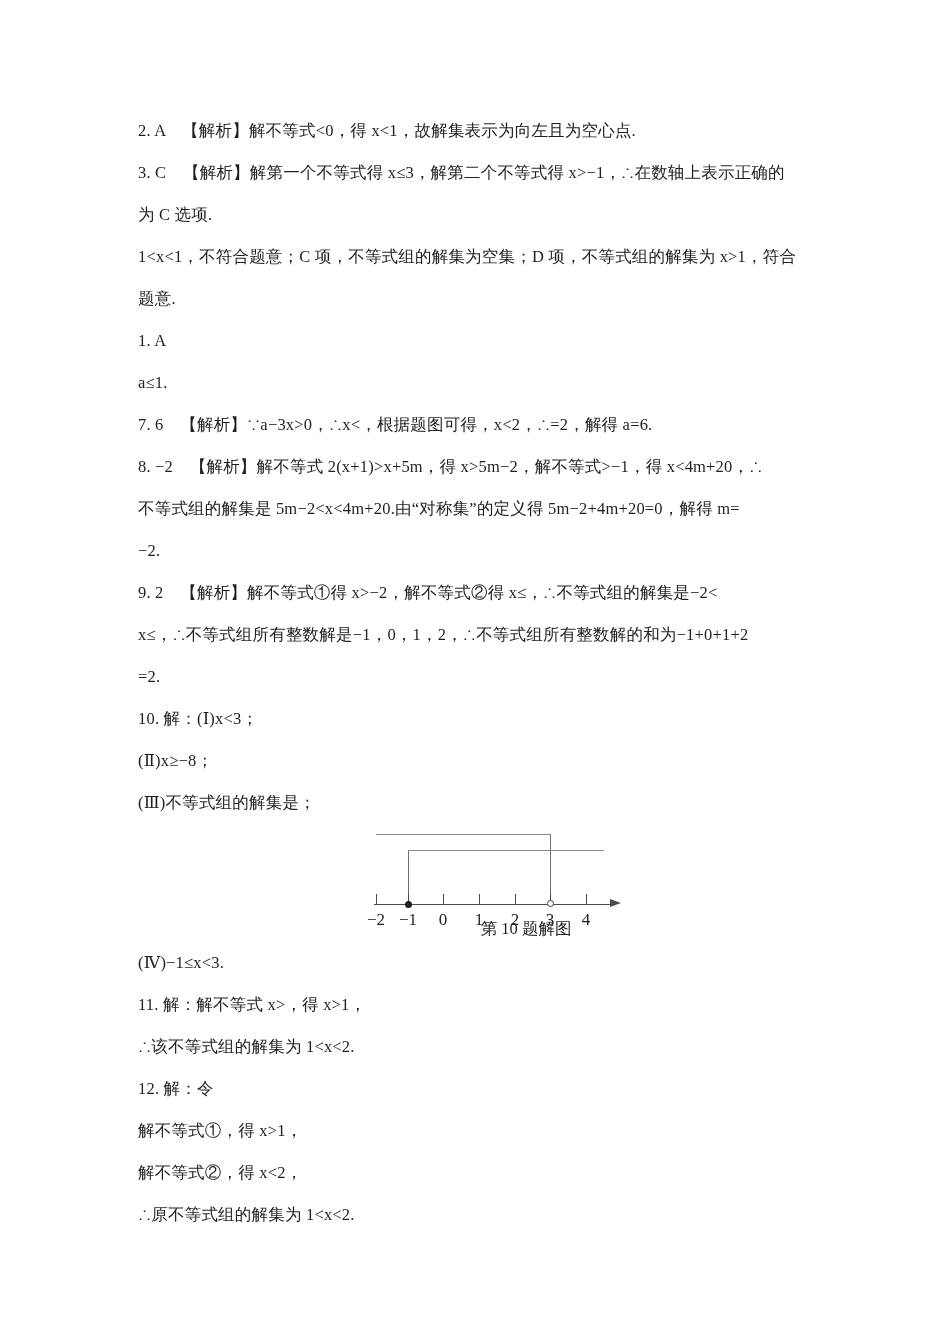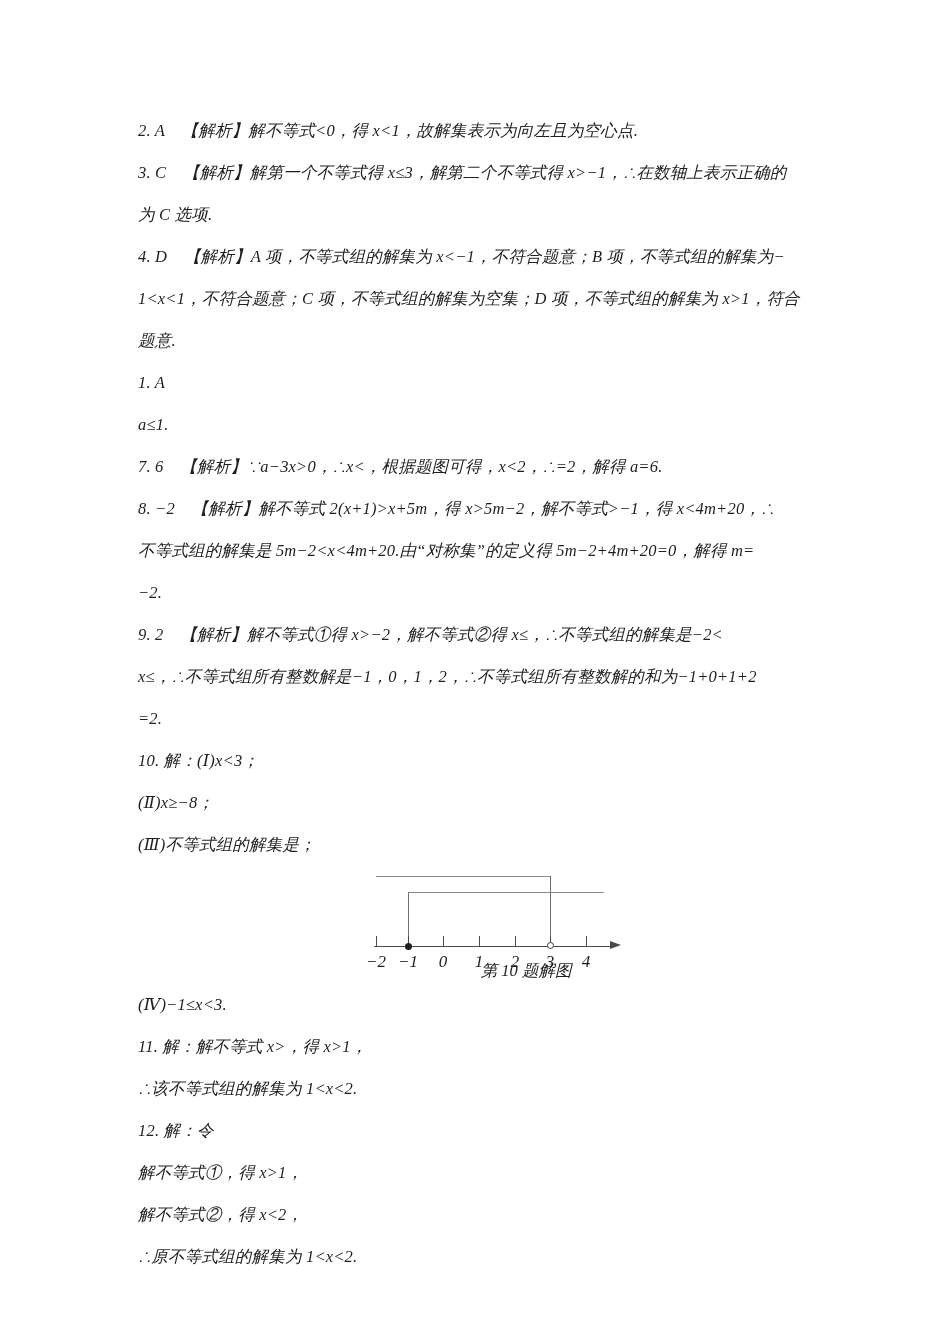--- a/index.html
+++ b/index.html
@@ -8,21 +8,20 @@
     background: #ffffff;
   }
   .page {
     position: relative;
     width: 950px;
     height: 1344px;
     background: #ffffff;
     font-family: "Liberation Serif", "DejaVu Serif", serif;
     color: #1a1a1a;
     overflow: hidden;
-    font-style: italic;
   }
   .content {
     position: absolute;
     left: 138px;
     top: 112px;
     width: 752px;
   }
   .para {
     font-size: 16.5px;
     line-height: 38px;
@@ -126,21 +125,20 @@
 <body>
 
 <div class="page">
   <div class="content">
 
     <p class="para">2. A　【解析】解不等式&lt;0，得 x&lt;1，故解集表示为向左且为空心点.</p>
 
     <p class="para">3. C　【解析】解第一个不等式得 x≤3，解第二个不等式得 x&gt;−1，∴在数轴上表示正确的</p>
     <p class="para">为 C 选项.</p>
 
-    <p class="para">4. D　【解析】A 项，不等式组的解集为 x&lt;−1，不符合题意；B 项，不等式组的解集为−</p>
     <p class="para">1&lt;x&lt;1，不符合题意；C 项，不等式组的解集为空集；D 项，不等式组的解集为 x&gt;1，符合</p>
     <p class="para">题意.</p>
 
     <p class="para">1. A</p>
 
     <p class="para">a≤1.</p>
 
     <p class="para">7. 6　【解析】∵a−3x&gt;0，∴x&lt;，根据题图可得，x&lt;2，∴=2，解得 a=6.</p>
 
     <p class="para">8. −2　【解析】解不等式 2(x+1)&gt;x+5m，得 x&gt;5m−2，解不等式&gt;−1，得 x&lt;4m+20，∴</p>

